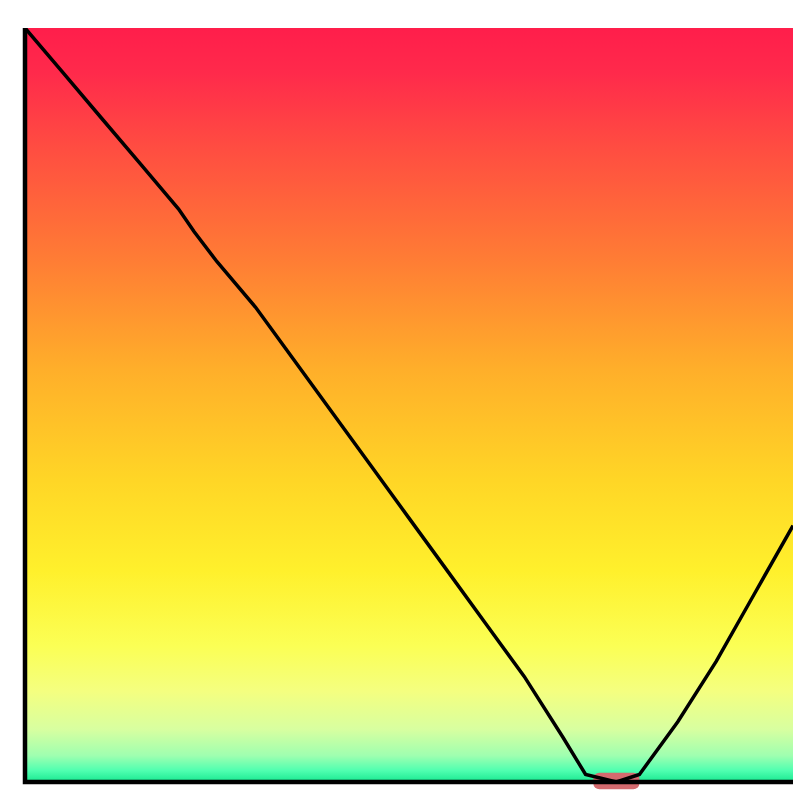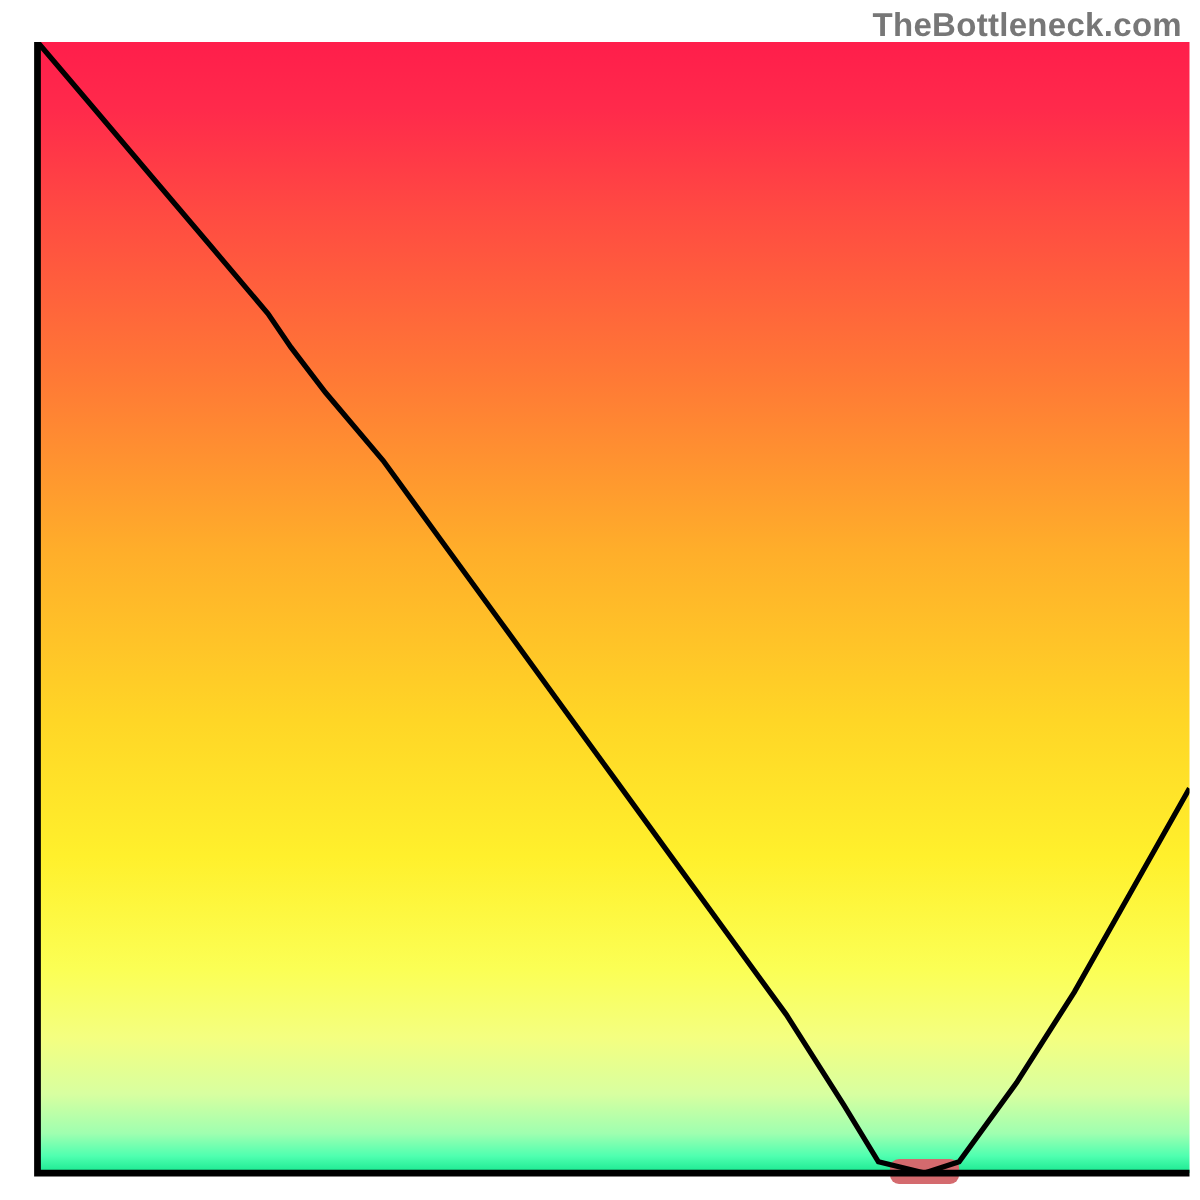--- a/index.html
+++ b/index.html
@@ -47,21 +47,20 @@
   }
   .marker {
     fill: #d46a6e;
     stroke: none;
   }
 </style>
 </head>
 <body>
 
 <div class="chart-wrap">
-  <div class="watermark">TheBottleneck.com</div>
 
   <svg class="chart" viewBox="0 0 800 800">
     <defs>
       <linearGradient id="bg-grad" x1="0" y1="0" x2="0" y2="1">
           <stop offset="0.00%" stop-color="#ff1e4b"></stop>
           <stop offset="6.00%" stop-color="#ff2a4b"></stop>
           <stop offset="15.00%" stop-color="#ff4a42"></stop>
           <stop offset="30.00%" stop-color="#ff7a35"></stop>
           <stop offset="45.00%" stop-color="#ffae2a"></stop>
           <stop offset="60.00%" stop-color="#ffd626"></stop>

